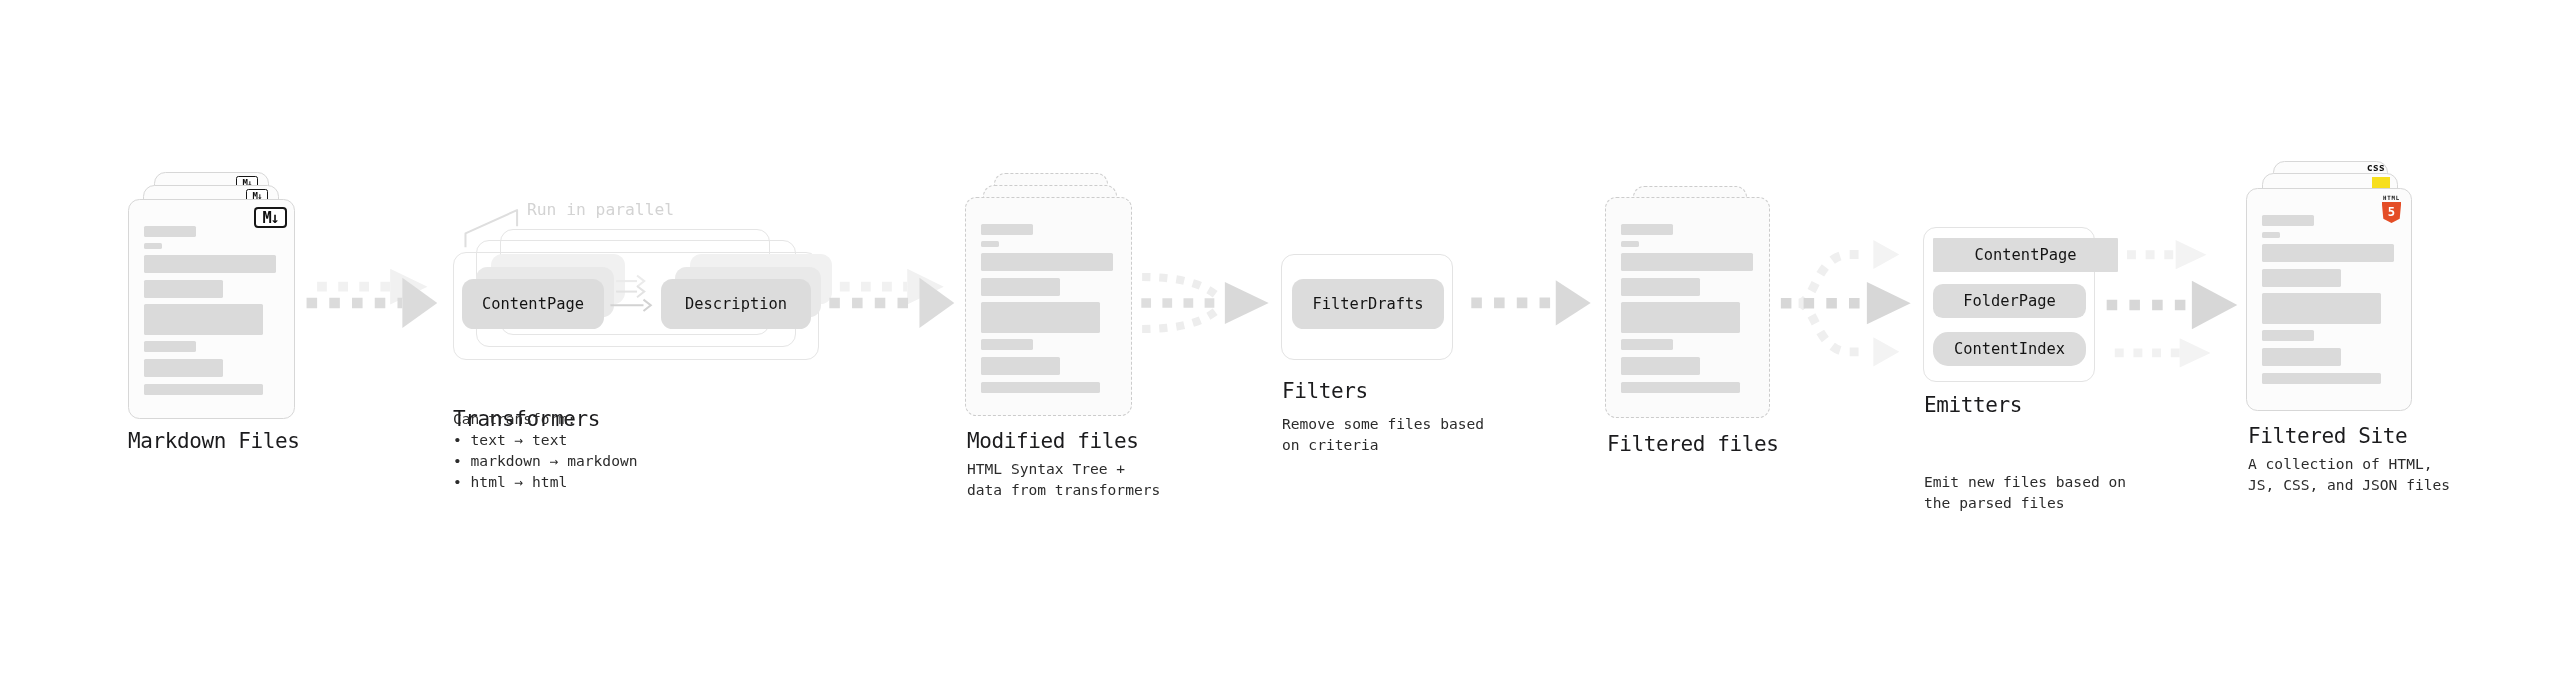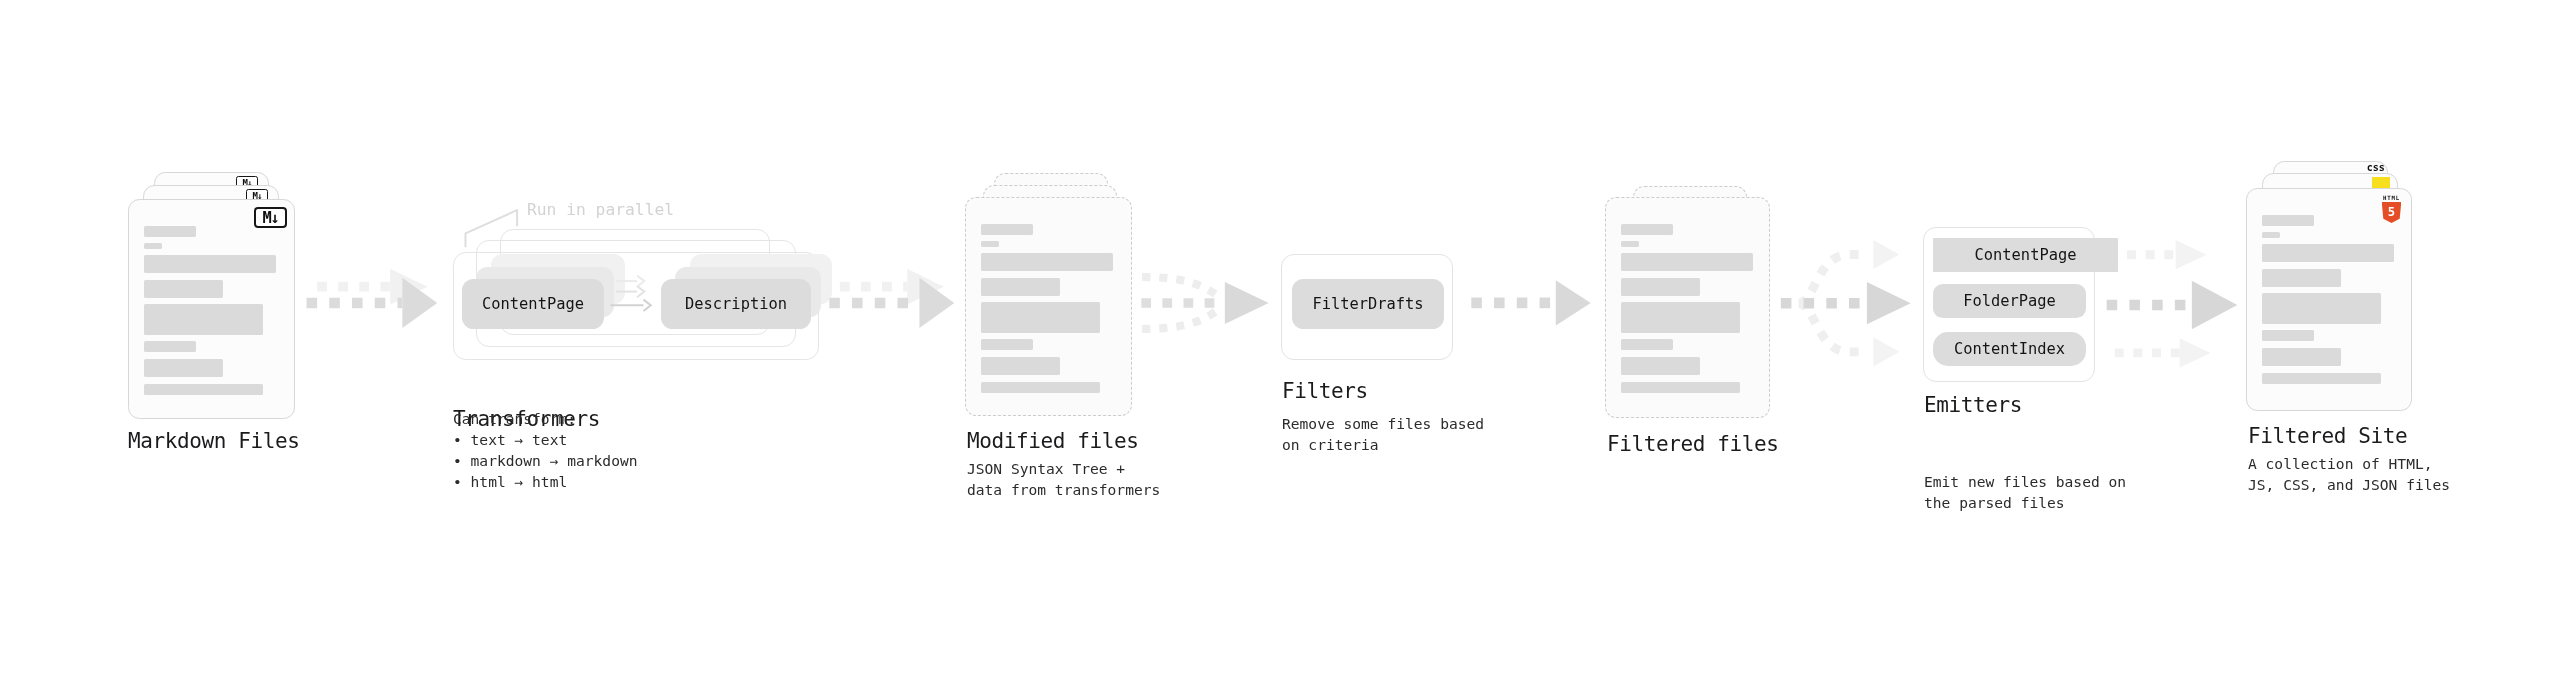--- a/index.html
+++ b/index.html
@@ -137,21 +137,21 @@
   <i class="b b1"></i>
     <i class="b b2"></i>
     <i class="b b3"></i>
     <i class="b b4"></i>
   <i class="b b5"></i>
     <i class="b b6"></i>
     <i class="b b7"></i>
     <i class="b b8"></i>
 </div>
 <div class="stage-label" style="left:967px;top:429px;">Modified files</div>
-<div class="stage-desc" style="left:967px;top:458px;">JSON Syntax Tree +
+<div class="stage-desc" style="left:967px;top:458px;">HTML Syntax Tree +
 data from transformers</div>
 
 <svg style="left:1134px;top:264px;" width="142" height="78" viewBox="0 0 175 96">
   <path d="M10,16 C62,16 88,26 106,42" fill="none" stroke="#ededed" stroke-width="10" stroke-dasharray="10 11"></path>
   <path d="M10,80 C62,80 88,70 106,54" fill="none" stroke="#ededed" stroke-width="10" stroke-dasharray="10 11"></path>
   <line x1="9" y1="48" x2="112" y2="48" stroke="#dedede" stroke-width="12" stroke-dasharray="12 14"></line>
   <polygon points="112,22 166,48 112,74" fill="#d9d9d9"></polygon>
 </svg>
 
 <div class="panel" style="left:1281px;top:254px;width:172px;height:106px;"></div>

